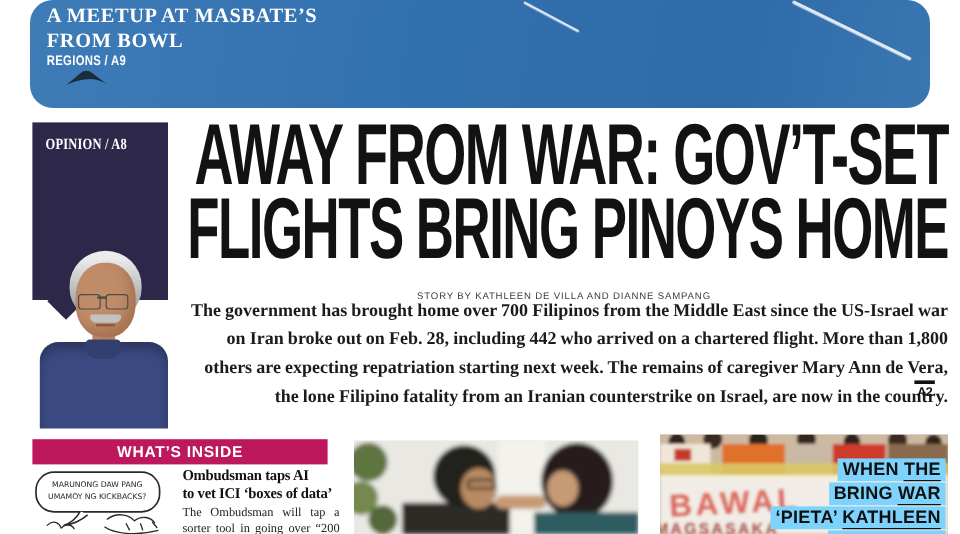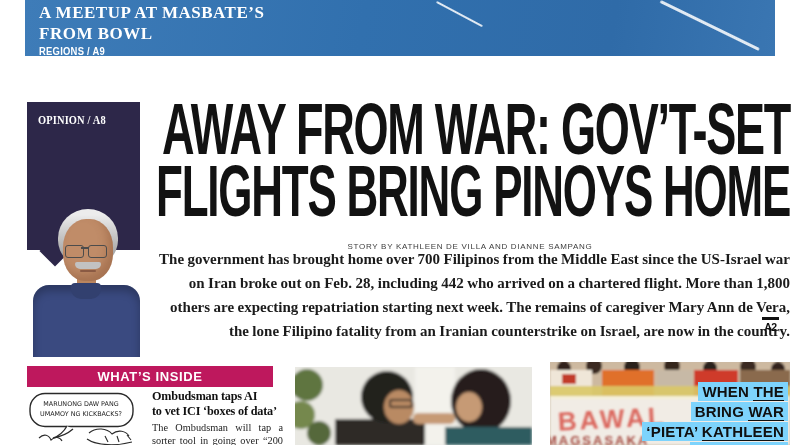--- a/index.html
+++ b/index.html
@@ -1,21 +1,21 @@
 <!DOCTYPE html>
 <html><head>
 <meta charset="utf-8">
 <style>
   html,body{margin:0;padding:0;width:800px;height:445px;overflow:hidden;background:#fff;
             font-family:"Liberation Sans","DejaVu Sans",sans-serif;}
   .abs{position:absolute;}
 
   
-  .top-photo{left:25px;top:0;width:750px;height:56px;overflow:hidden;
-             background:linear-gradient(100deg,#3e7cb8 0%,#3170ae 45%,#2f6ba8 78%,#3a76b2 100%);}
+  .top-photo{left:25px;top:0;width:750px;height:90px;overflow:hidden;
+             background:linear-gradient(100deg,#3e7cb8 0%,#3170ae 45%,#2f6ba8 78%,#3a76b2 100%);border-radius:19px;}
   .top-title{left:14px;top:2px;color:#fff;font-family:"Liberation Serif","DejaVu Serif",serif;
              font-weight:bold;font-size:17px;line-height:21px;letter-spacing:.5px;}
   .top-kicker{left:14px;top:45px;color:#fff;font-weight:800;font-size:11.5px;letter-spacing:.3px;
               transform:scaleX(.82);transform-origin:left top;white-space:nowrap;}
   .streak{position:absolute;background:rgba(255,255,255,.85);border-radius:2px;filter:blur(.4px);}
   .streak1{left:412px;top:1px;width:52px;height:2px;transform:rotate(28deg);transform-origin:left top;}
   .streak2{left:636px;top:0;width:110px;height:2.6px;transform:rotate(26deg);transform-origin:left top;}
 
   
   .opinion-card{left:27px;top:102px;width:113px;height:148px;background:#2d2749;color:#fff;

